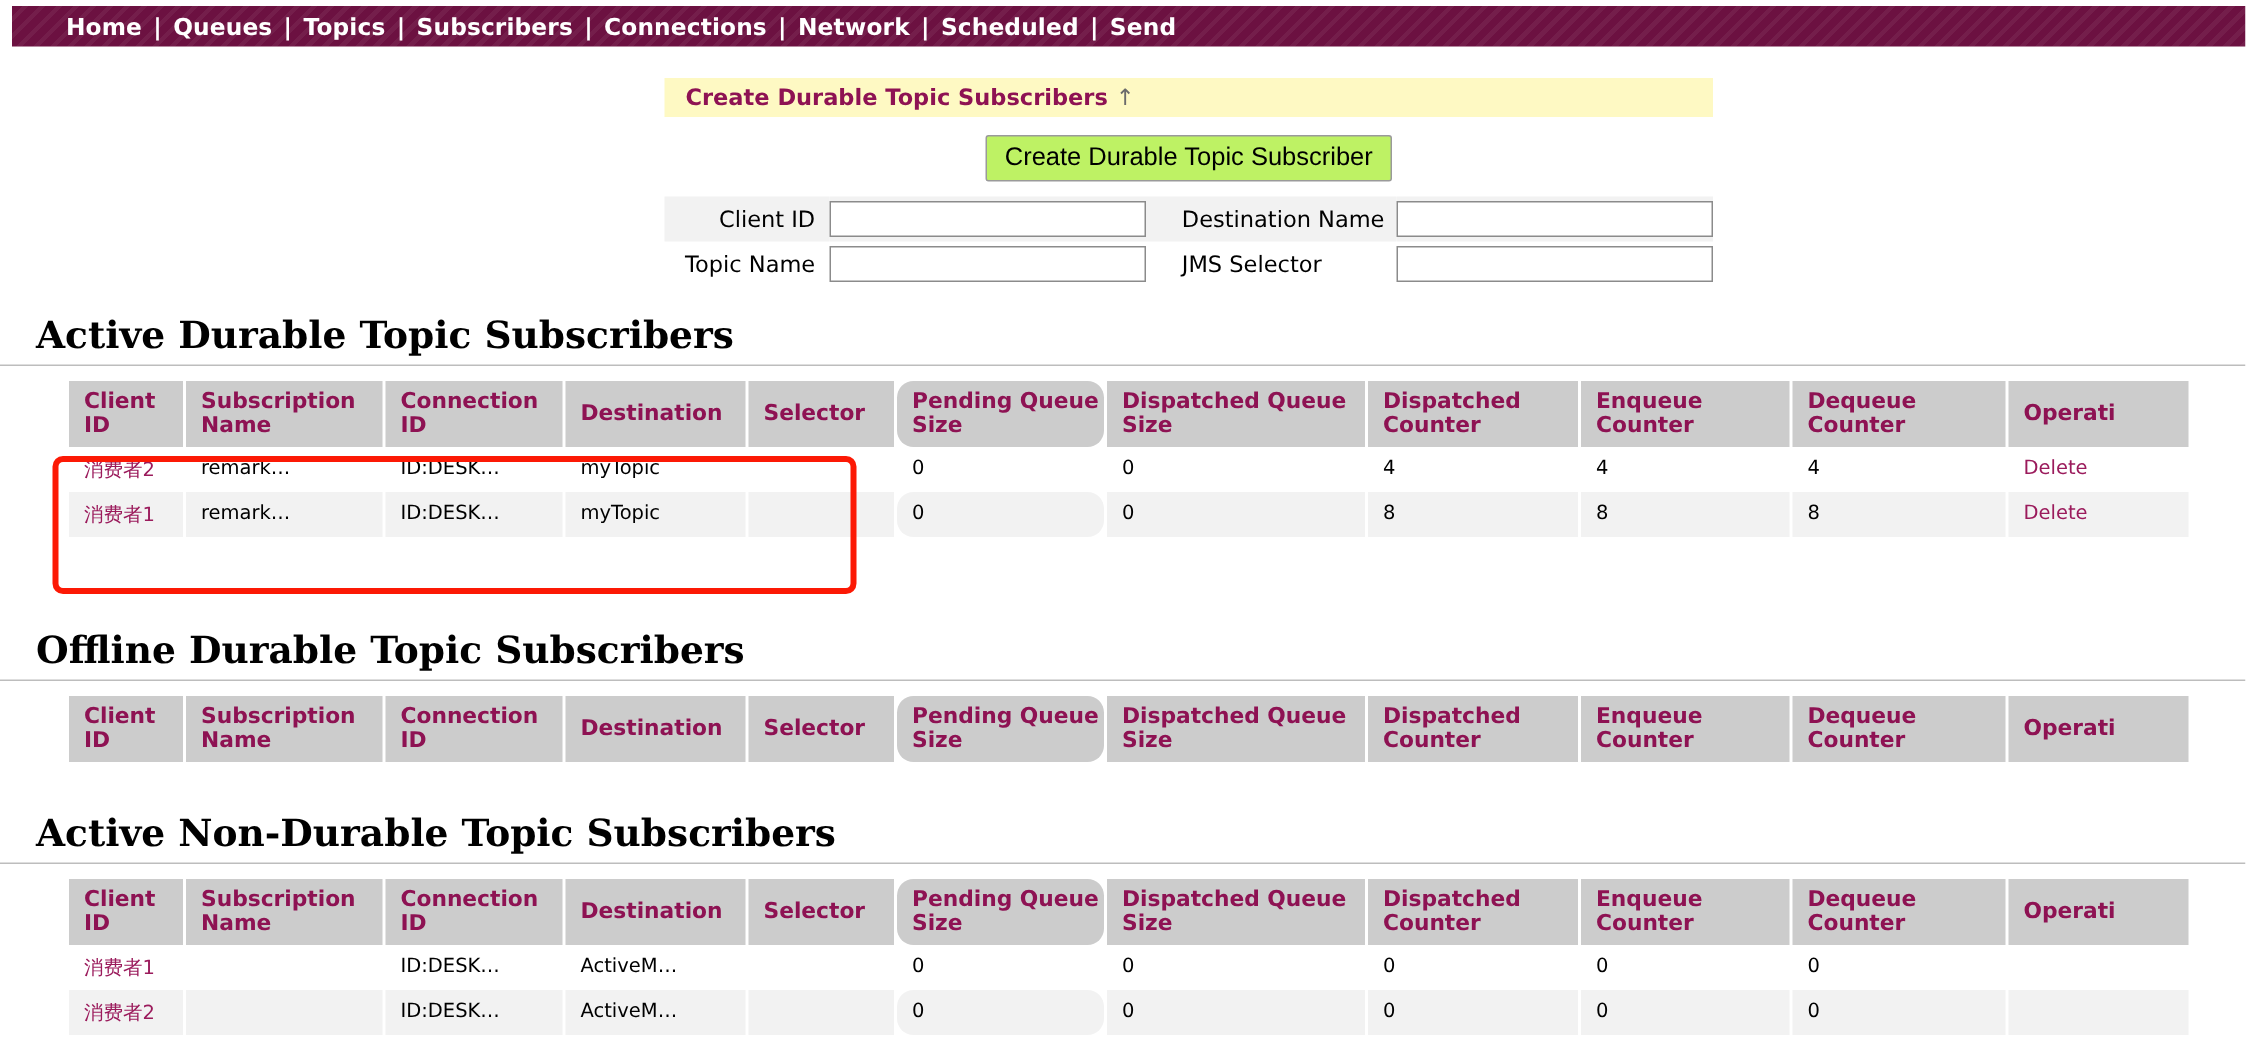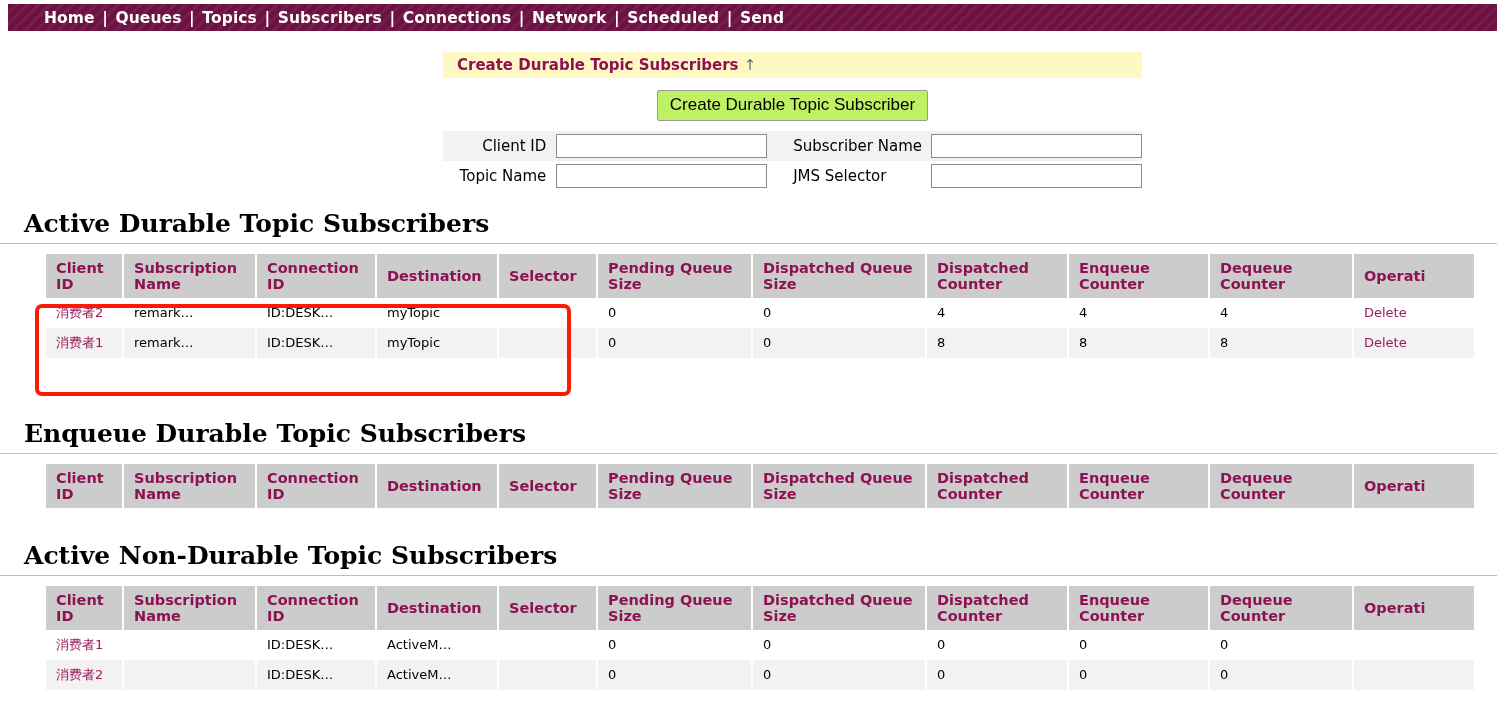--- a/index.html
+++ b/index.html
@@ -180,21 +180,21 @@
   table.grid tr.alt td { background: #f2f2f2; }
   table.grid a {
     color: #9b1b5c;
     text-decoration: none;
   }
   .c-client { width: 76px; }
   .c-sub    { width: 131px; }
   .c-conn   { width: 118px; }
   .c-dest   { width: 120px; }
   .c-sel    { width: 97px; }
-  .c-pend   { width: 153px; }
+  .c-pend   { width: 138px; border-radius: 11px; }
   .c-dqs    { width: 172px; }
   .c-dc     { width: 140px; }
   .c-ec     { width: 139px; }
   .c-dqc    { width: 142px; }
   .c-ops    { width: 120px; }
 
   
   .annot {
     position: absolute;
     left: 35px;
@@ -225,21 +225,21 @@
     <button class="create-btn">Create Durable Topic Subscriber</button>
   </div>
 
   <table class="form-table">
     <tbody>
         <tr class="shade">
       <td class="lbl" style="width:106px;">Client ID</td>
       <td class="fld" style="width:227px;">
         <input class="txt" type="text" value="" style="">
       </td>
-      <td class="lbl lbl-right" style="width:130px;">Subscriber Name</td>
+      <td class="lbl lbl-right" style="width:130px;">Destination Name</td>
       <td class="fld">
         <input class="txt wide" type="text" value="" style="">
       </td>
     </tr>
     <tr>
       <td class="lbl">Topic Name</td>
       <td class="fld">
         <input class="txt" type="text" value="" style="">
       </td>
       <td class="lbl lbl-right">JMS Selector</td>
@@ -294,21 +294,21 @@
           <td class="c-dqs">0</td>
           <td class="c-dc">8</td>
           <td class="c-ec">8</td>
           <td class="c-dqc">8</td>
           <td class="c-ops"><a href="#">Delete</a></td>
         </tr>
       </tbody>
     </table>
   </div>
 <div class="section" id="section-1" style="top:420px;">
-    <h2 class="sect-title">Enqueue Durable Topic Subscribers</h2>
+    <h2 class="sect-title">Offline Durable Topic Subscribers</h2>
     <div class="hr"></div>
     <table class="grid">
       <thead>
         <tr>
           <th class="c-client">Client ID</th>
           <th class="c-sub">Subscription Name</th>
           <th class="c-conn">Connection ID</th>
           <th class="c-dest">Destination</th>
           <th class="c-sel">Selector</th>
           <th class="c-pend">Pending Queue Size</th>

